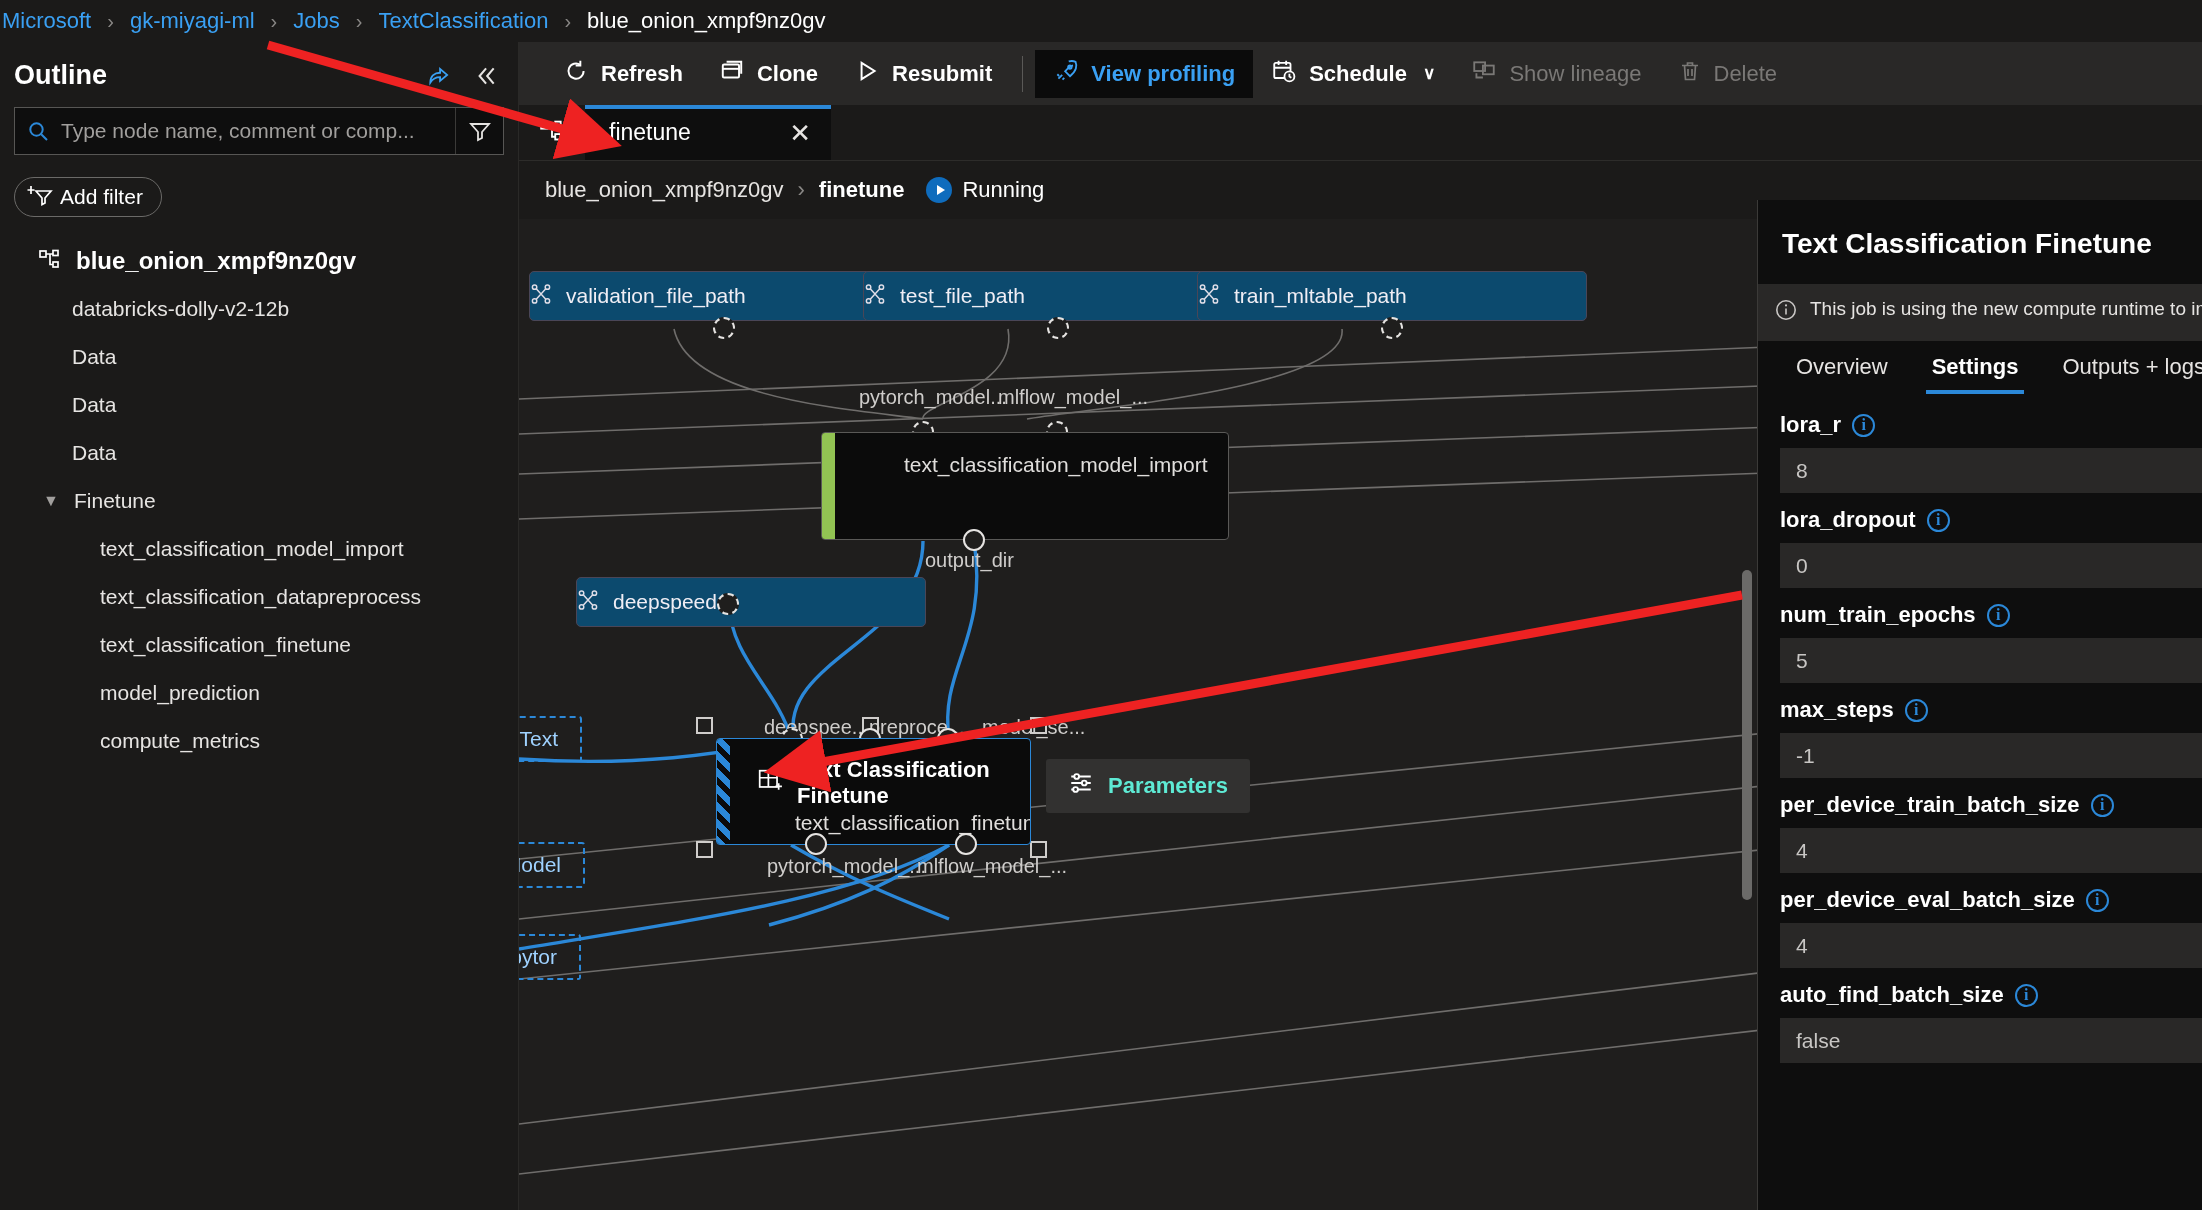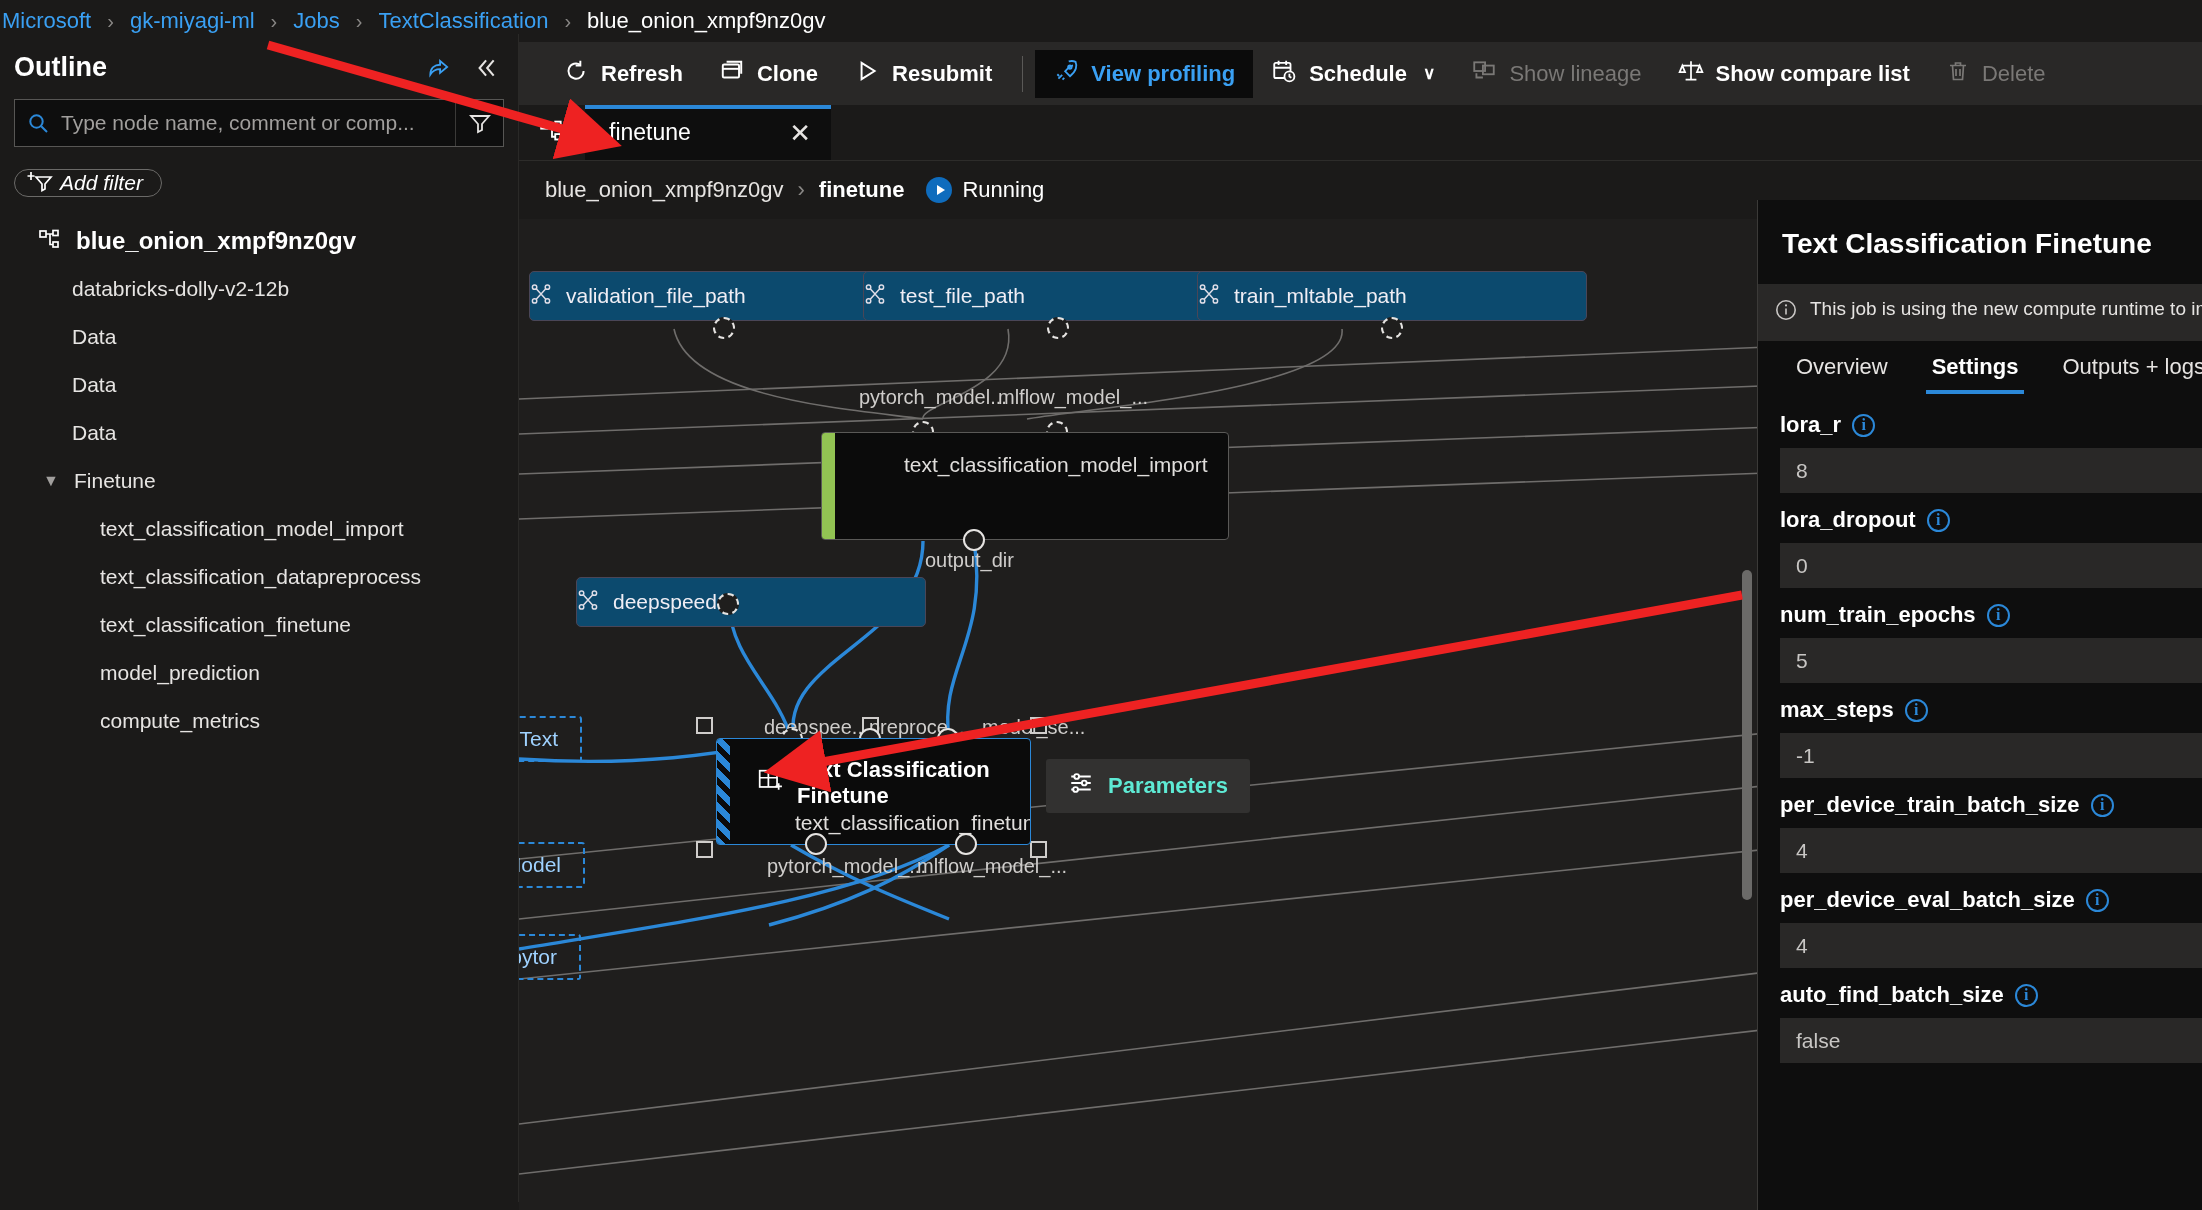--- a/index.html
+++ b/index.html
@@ -18,21 +18,21 @@
     background: #1b1a19;
     display: flex; align-items: center; padding-left: 2px;
     font-size: 22px;
   }
   .bc-link { color: #3aa0f3; cursor: pointer; white-space: nowrap; }
   .bc-cur { color: #ffffff; white-space: nowrap; }
   .bc-sep { color: #8a8886; margin: 0 16px; font-size: 20px; }
 
   
   .outline {
-    position: absolute; top: 34px; left: 0; width: 519px; height: 1168px;
+    position: absolute; top: 42px; left: 0; width: 519px; height: 1168px;
     background: #1b1a19;
     border-right: 1px solid #2a2927;
   }
   .outline-head {
     display: flex; align-items: center; justify-content: space-between;
     padding: 18px 18px 6px 14px;
   }
   .outline-title { font-size: 27px; font-weight: bold; color:#fff; }
   .outline-head-icons { display: flex; align-items: center; gap: 16px; }
   .oi { width: 30px; height: 30px; display:flex; align-items:center; justify-content:center;
@@ -55,24 +55,23 @@
   .search-input::placeholder { color: #a19f9d; }
   .search-filter {
     width: 48px; height: 46px; display:flex; align-items:center; justify-content:center;
     border-left: 1px solid #3b3a38; cursor: pointer;
   }
 
   .add-filter {
     margin: 22px 0 0 14px;
     display: inline-flex; align-items: center; gap: 7px;
     border: 1px solid #6b6a68; border-radius: 20px;
-    height: 28px; padding: 0 18px 0 12px;
+    height: 40px; padding: 0 18px 0 12px;
     font-size: 21px; color: #ffffff; cursor: pointer;
     background: #1b1a19;
-    font-style: italic;
   }
 
   .tree { margin-top: 20px; }
   .tree-row {
     display: flex; align-items: center; height: 48px;
     font-size: 21px; color: #e6e4e2; cursor: pointer; white-space: nowrap;
   }
   .tree-row.root { font-size: 24px; font-weight: bold; color:#fff; padding-left: 38px; }
   .tree-row.lvl1 { padding-left: 72px; }
   .tree-row.lvl1b { padding-left: 38px; }
@@ -381,28 +380,20 @@
       </div>
       <div class="tb-btn disabled">
         <span>
           <svg width="26" height="26" viewBox="0 0 24 24" fill="none" stroke="#7a7876" stroke-width="1.7">
             <rect x="3" y="4" width="10" height="8"></rect>
               <rect x="11" y="7" width="10" height="8"></rect>
             <path d="M5 14v4h6"></path>
           </svg>
         </span>
         <span>Show lineage</span>
-      </div>
-      <div class="tb-btn strong">
-        <span>
-          <svg width="26" height="26" viewBox="0 0 24 24" fill="none" stroke="#fff" stroke-width="1.6">
-            <path d="M12 3v17M7 20h10M4 7h16M4 7 1.5 13h5zM20 7l2.5 6h-5z"></path>
-          </svg>
-        </span>
-        <span>Show compare list</span>
       </div>
       <div class="tb-btn disabled">
         <span>
           <svg width="24" height="24" viewBox="0 0 24 24" fill="none" stroke="#7a7876" stroke-width="1.7">
             <path d="M4 6.5h16M9.5 6.5V4h5v2.5M6.5 6.5l1 14h9l1-14M10 10v7M14 10v7"></path>
           </svg>
         </span>
         <span>Delete</span>
       </div>
     </div>

